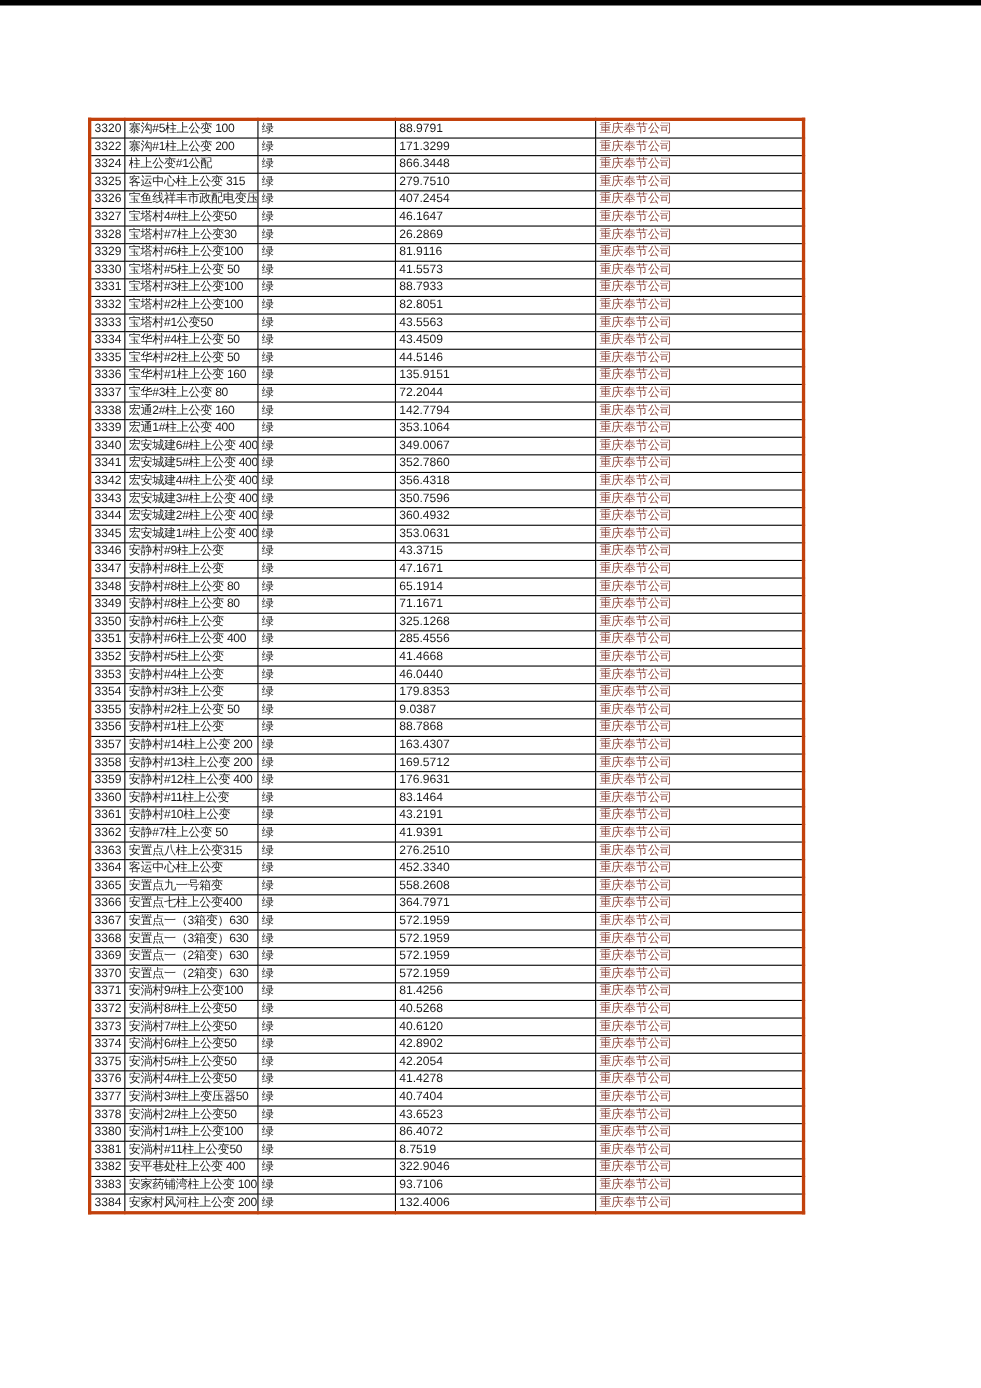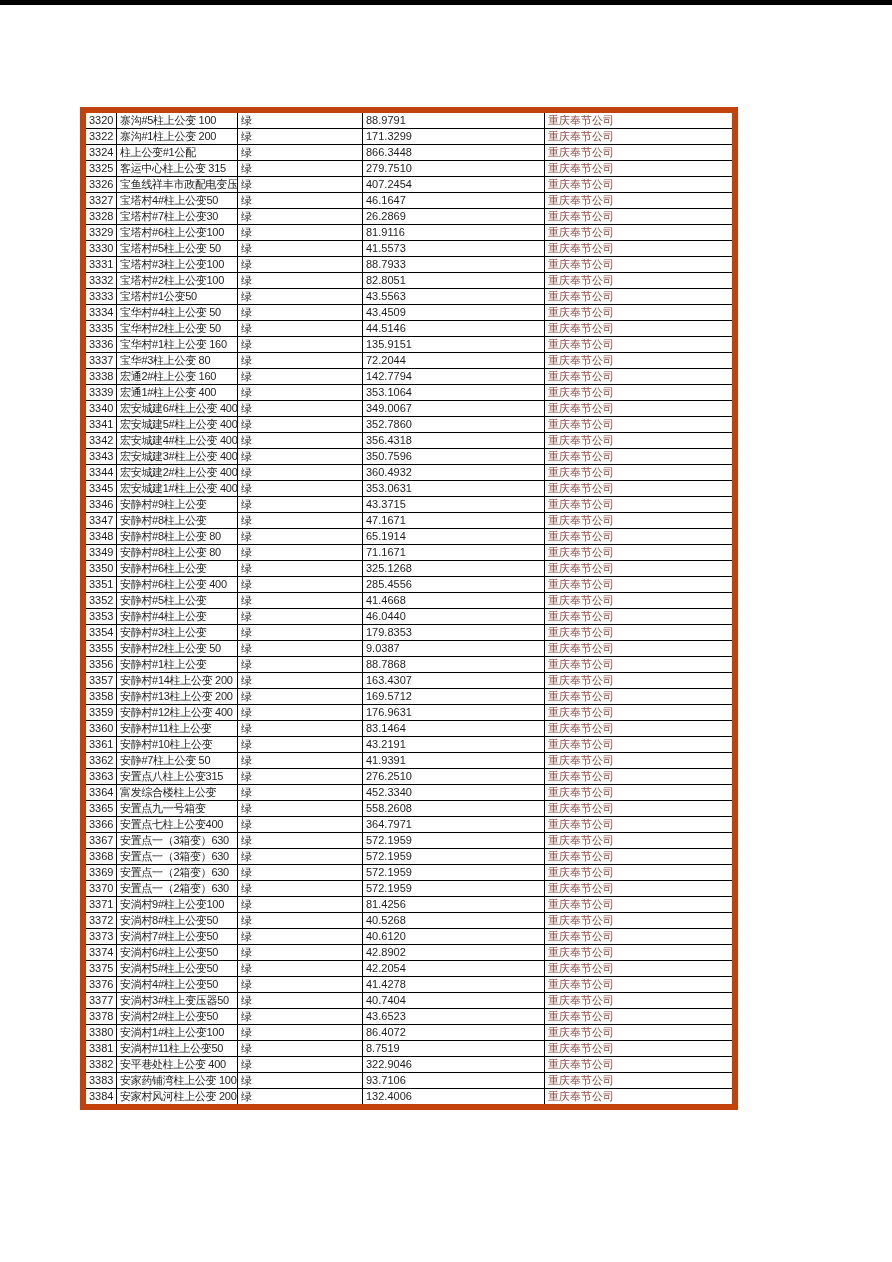--- a/index.html
+++ b/index.html
@@ -25,21 +25,21 @@
   }
   .sheet {
     position: absolute;
     left: 80px;
     top: 107px;
   }
   table.grid {
     border-collapse: collapse;
     table-layout: fixed;
     width: 646px;
-    border: 6px solid #c2410c;
+    border: 3px solid #c2410c;
   }
   table.grid td {
     border: 1px solid #000000;
     height: 15px;
     padding: 0 0 0 3px;
     font-size: 11px;
     line-height: 15px;
     color: #1c1c1c;
     overflow: hidden;
     white-space: nowrap;
@@ -348,21 +348,21 @@
           </tr>
           <tr>
             <td class="col-id">3363</td>
             <td class="col-name">安置点八柱上公变315</td>
             <td class="col-status">绿</td>
             <td class="col-value">276.2510</td>
             <td class="col-company" style="color: rgb(143, 74, 64);">重庆奉节公司</td>
           </tr>
           <tr>
             <td class="col-id">3364</td>
-            <td class="col-name">富发综合楼柱上公变</td>
+            <td class="col-name">客运中心柱上公变</td>
             <td class="col-status">绿</td>
             <td class="col-value">452.3340</td>
             <td class="col-company" style="color: rgb(143, 74, 64);">重庆奉节公司</td>
           </tr>
           <tr>
             <td class="col-id">3365</td>
             <td class="col-name">安置点九一号箱变</td>
             <td class="col-status">绿</td>
             <td class="col-value">558.2608</td>
             <td class="col-company" style="color: rgb(143, 74, 64);">重庆奉节公司</td>

